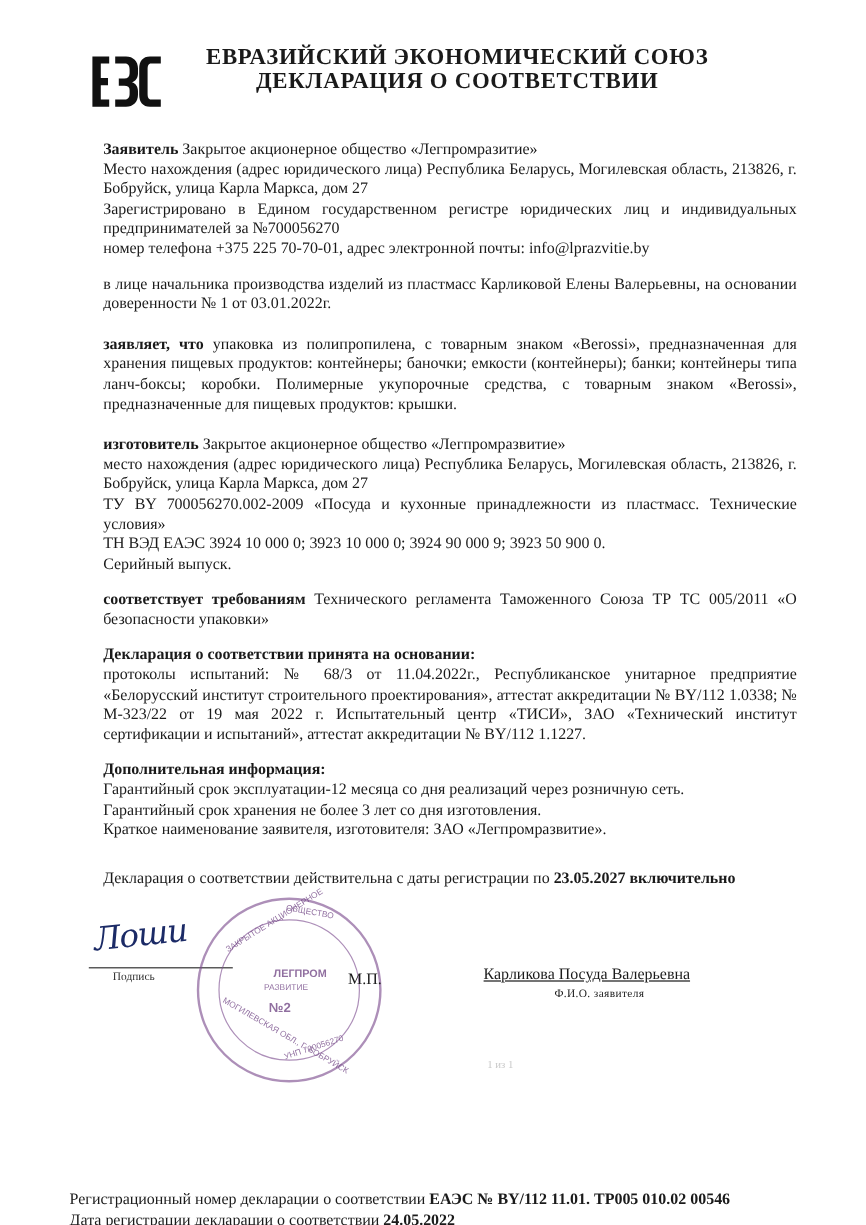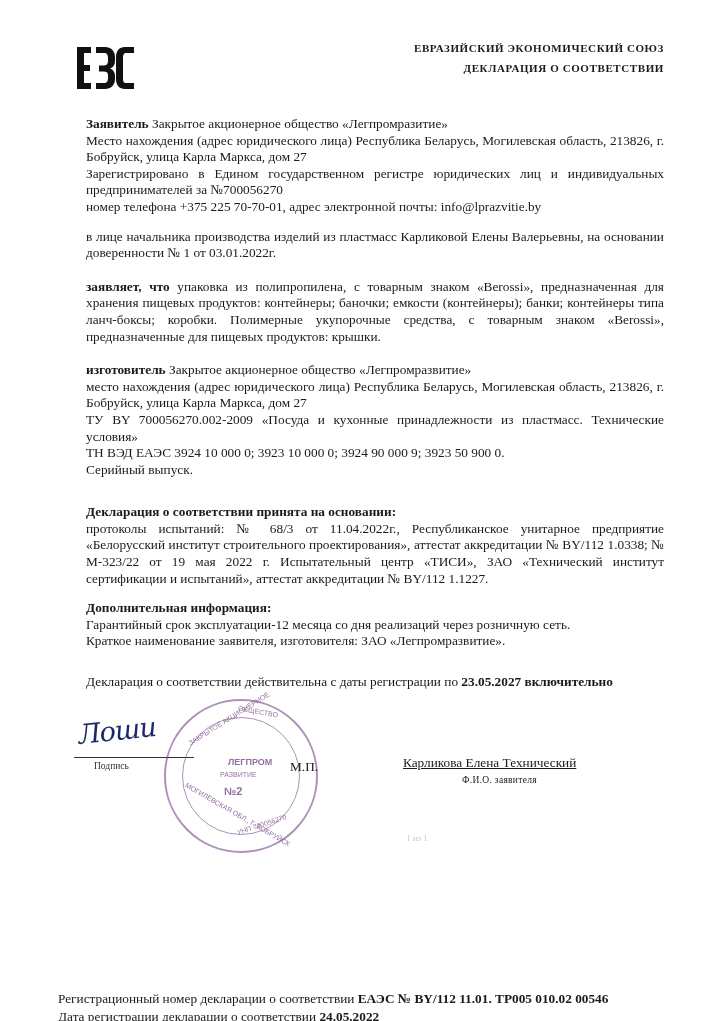--- a/index.html
+++ b/index.html
@@ -35,24 +35,23 @@
     top: 6px;
     width: 62px;
     height: 48px;
   }
   .header-text {
     text-align: center;
     padding-left: 40px;
   }
   .header-line {
     font-weight: bold;
-    font-size: 11px;
+    font-size: 19px;
     letter-spacing: 0.6px;
     line-height: 20px;
-    text-align: right;
   }
 
   
   .block {
     font-size: 13.3px;
     line-height: 16.6px;
     text-align: justify;
     margin-bottom: 0;
     margin-left: 28px;
   }
@@ -228,33 +227,40 @@
       <span>Закрытое акционерное общество «Легпромразвитие»</span>
     </p>
     <p>место нахождения (адрес юридического лица) Республика Беларусь, Могилевская область, 213826, г. Бобруйск, улица Карла Маркса, дом 27</p>
     <p>ТУ BY 700056270.002-2009 «Посуда и кухонные принадлежности из пластмасс. Технические условия»</p>
     <p>ТН ВЭД ЕАЭС 3924 10 000 0; 3923 10 000 0; 3924 90 000 9; 3923 50 900 0.</p>
     <p>Серийный выпуск.</p>
   </div>
 
   <div class="gap-m"></div>
 
+  <div class="block">
+    <p>
+      <span class="b">соответствует требованиям</span>
+      <span>Технического регламента Таможенного Союза ТР ТС 005/2011 «О безопасности упаковки»</span>
+    </p>
+  </div>
 
   <div class="gap-m"></div>
 
   <div class="block">
     <p class="b">Декларация о соответствии принята на основании:</p>
     <p>протоколы испытаний: № 68/3 от 11.04.2022г., Республиканское унитарное предприятие «Белорусский институт строительного проектирования», аттестат аккредитации № BY/112 1.0338; № М-323/22 от 19 мая 2022 г. Испытательный центр «ТИСИ», ЗАО «Технический институт сертификации и испытаний», аттестат аккредитации № BY/112 1.1227.</p>
   </div>
 
   <div class="gap-m"></div>
 
   <div class="block">
     <p class="b">Дополнительная информация:</p>
     <p>Гарантийный срок эксплуатации-12 месяца со дня реализаций через розничную сеть.</p>
+    <p>Гарантийный срок хранения не более 3 лет со дня изготовления.</p>
     <p>Краткое наименование заявителя, изготовителя: ЗАО «Легпромразвитие».</p>
   </div>
 
   <div class="gap-l"></div>
   <div class="gap-s"></div>
 
   <div class="block">
     <p>
       <span>Декларация о соответствии действительна с даты регистрации по </span><span class="b">23.05.2027</span><span class="b"> включительно</span>
     </p>
@@ -270,21 +276,21 @@
       <span class="st1">ЗАКРЫТОЕ АКЦИОНЕРНОЕ</span>
       <span class="st2">ОБЩЕСТВО</span>
       <span class="st3">МОГИЛЕВСКАЯ ОБЛ., Г. БОБРУЙСК</span>
       <span class="st4">УНП 700056270</span>
       <span class="st5">ЛЕГПРОМ</span>
       <span class="st6">РАЗВИТИЕ</span>
       <span class="st7">№2</span>
     </div>
 
     <div class="mp">М.П.</div>
-    <div class="declarant-name">Карликова Елена  Технический</div>
+    <div class="declarant-name">Карликова Посуда  Валерьевна</div>
     <div class="declarant-cap">Ф.И.О. заявителя</div>
     <div class="faint-mark">1 из 1</div>
   </div>
 
   <div class="footer">
     <div>
       <span>Регистрационный номер декларации о соответствии </span><span class="b">ЕАЭС № BY/112 11.01. ТР005 010.02 00546</span>
     </div>
     <div>
       <span>Дата регистрации декларации о соответствии </span><span class="b">24.05.2022</span>

